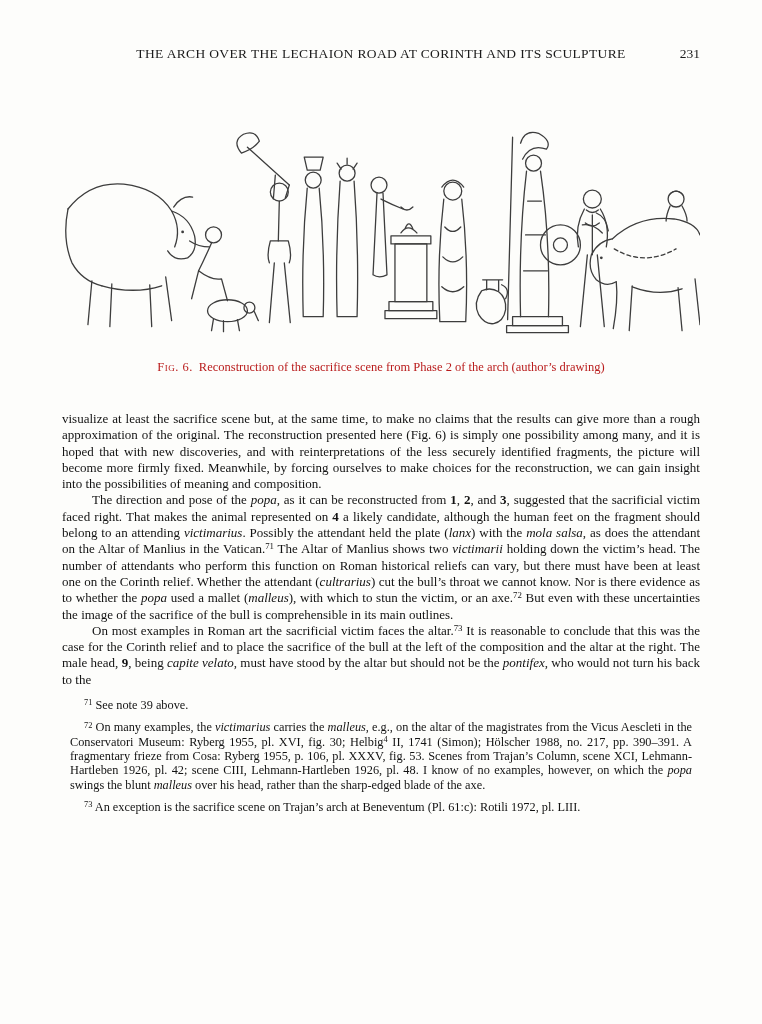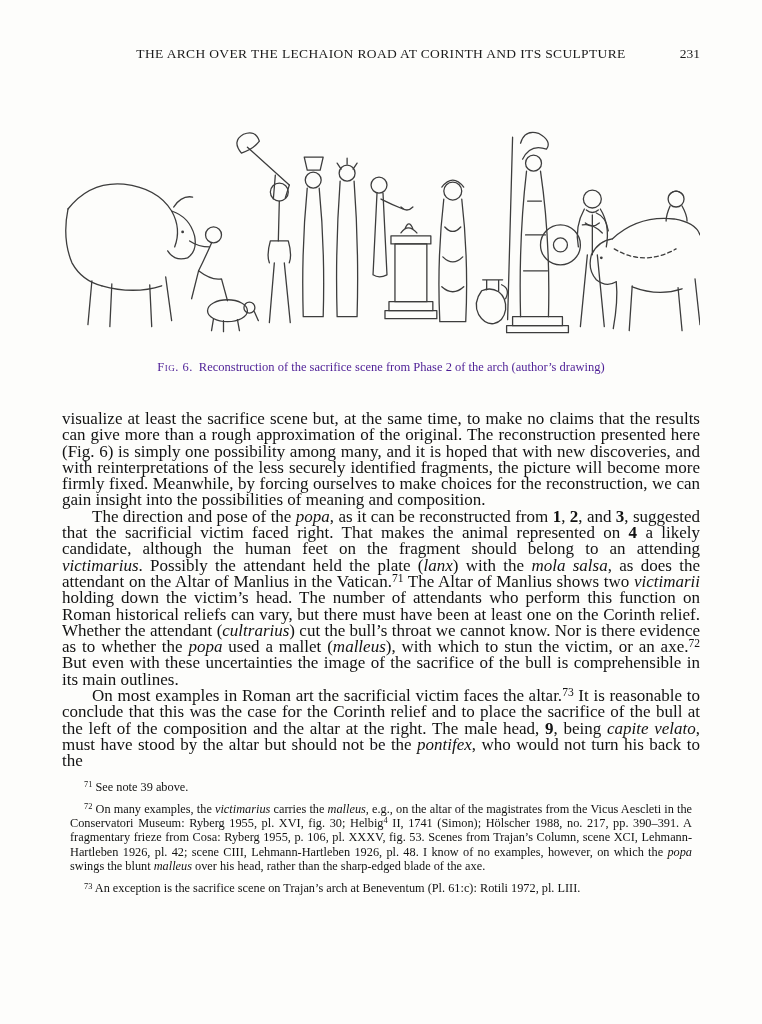--- a/index.html
+++ b/index.html
@@ -28,30 +28,30 @@
   .running-head .page-num {
     position: absolute;
     right: 0; top: 0;
     letter-spacing: 0;
   }
   .figure-block { margin-top: 26px; text-align: center; }
   svg.scene { width: 638px; height: 252px; display: block; margin: 0 auto; }
   .caption {
     margin-top: 20px;
     font-size: 12.5px;
-    color: #4c1d95;
+    color: #b91c1c;
   }
   .caption .sc {
     font-variant: small-caps;
     letter-spacing: 0.5px;
     margin-right: 6px;
   }
   .body-text {
     margin-top: 36px;
-    font-size: 17px;
+    font-size: 13px;
     line-height: 16.3px;
     text-align: justify;
   }
   .body-text p { margin: 0; }
   .body-text p.indent { text-indent: 30px; }
   .footnotes {
     margin-top: 10px;
     font-size: 12.3px;
     line-height: 14.3px;
     text-align: justify;

